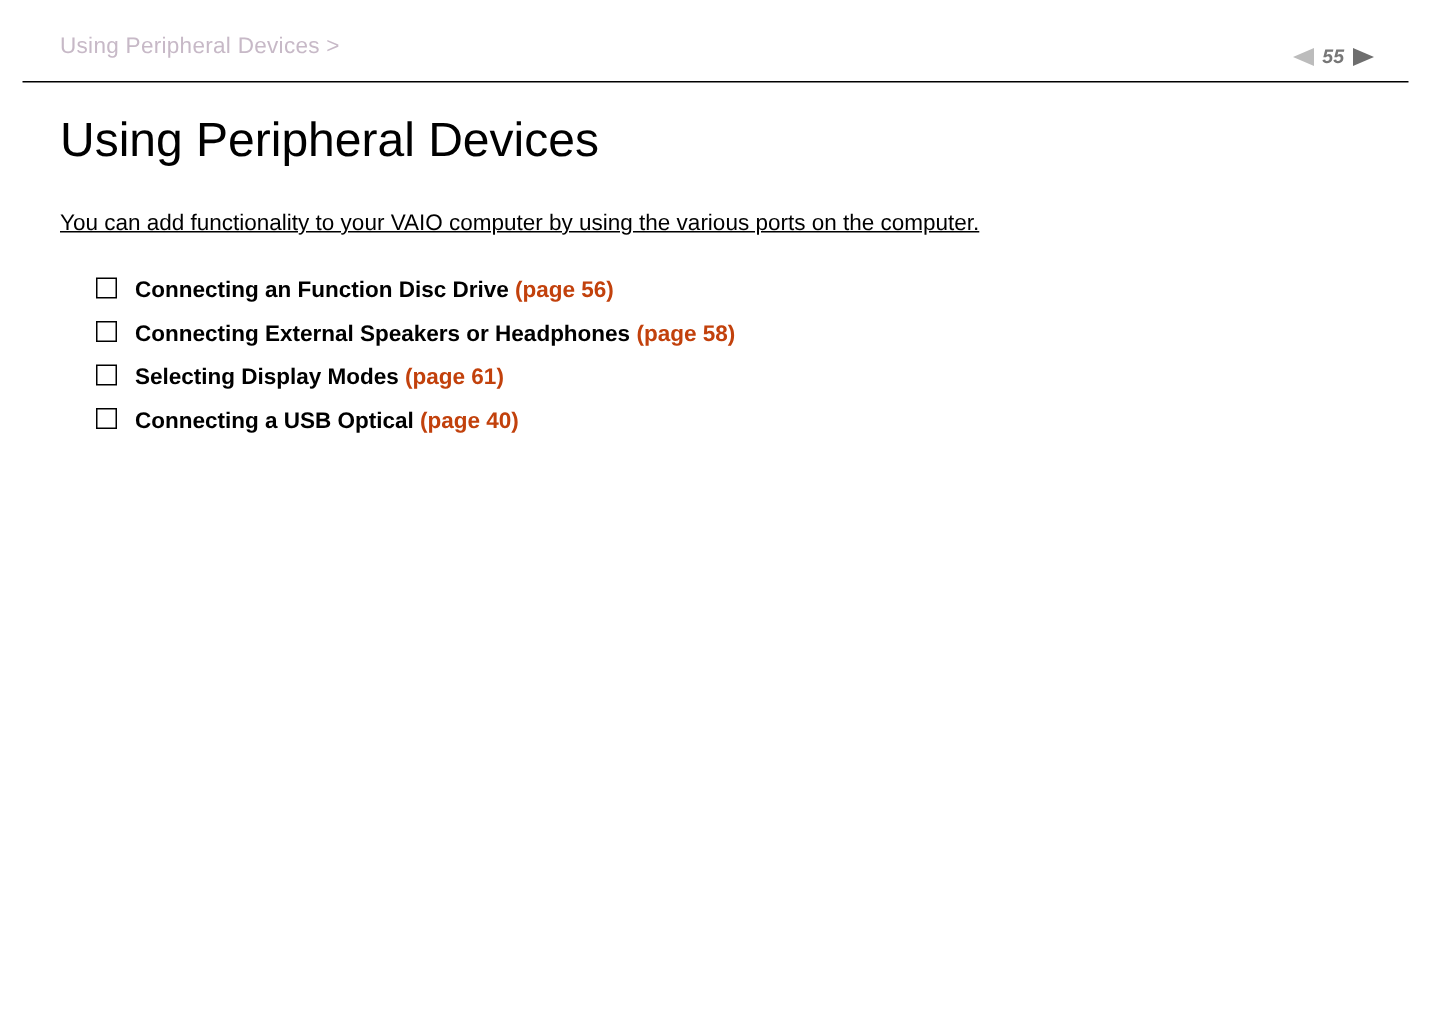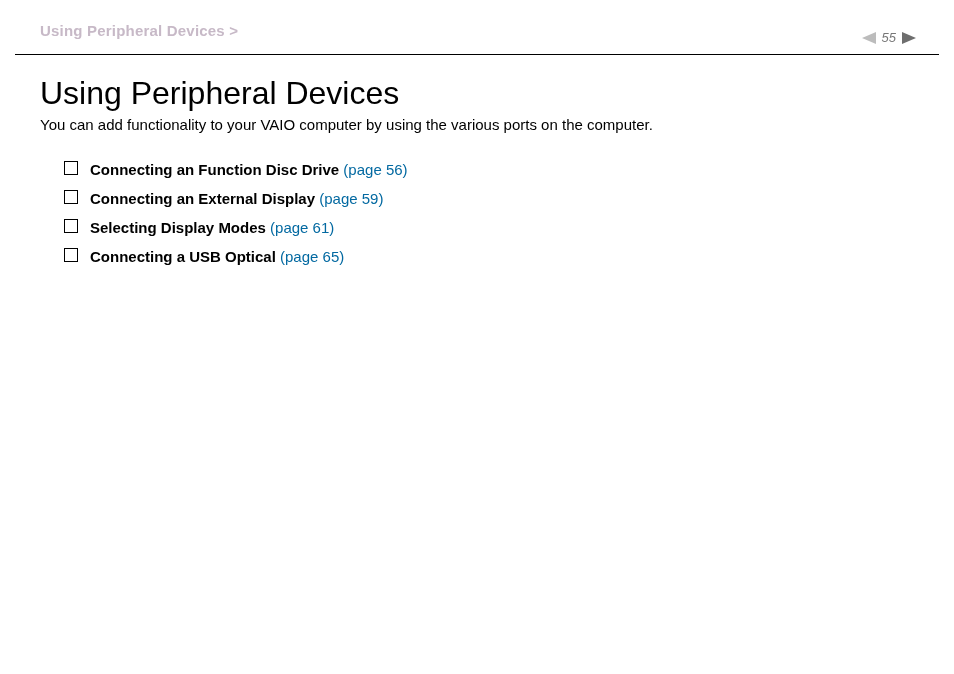--- a/index.html
+++ b/index.html
@@ -11,58 +11,59 @@
     font-family: Arial, Helvetica, sans-serif;
     color: #000;
     position: relative;
   }
   .header {
     position: relative;
     padding: 22px 40px 0 40px;
   }
   .breadcrumb {
     color: #c7b9c7;
-    font-weight: 700;
+    font-weight: 400;
     font-size: 15px;
     letter-spacing: 0.2px;
   }
   .pager {
     position: absolute;
     right: 38px;
     top: 30px;
     display: flex;
     align-items: center;
     gap: 6px;
   }
   .pager .page-num {
-    font-weight: 400;
+    font-weight: 700;
     font-style: italic;
     font-size: 13px;
     color: #777;
   }
   .chev {
     display: inline-block;
   }
   .chev svg { display: block; }
   .rule {
     margin: 14px 15px 0 15px;
     border: none;
     border-top: 1px solid #000;
   }
   .content {
     padding: 20px 40px 0 40px;
   }
   .h1 {
     font-size: 32px;
     font-weight: 400;
-    margin: 0 0 4px 0;
+    margin: 0 0 28px 0;
   }
   .intro {
     font-size: 15px;
     margin: 0 0 28px 0;
+    text-decoration: underline;
   }
   .toc {
     list-style: none;
     padding: 0 0 0 24px;
     margin: 0;
   }
   .toc li {
     position: relative;
     padding-left: 26px;
     margin: 0 0 12px 0;
@@ -72,23 +73,23 @@
   .toc li .bullet {
     position: absolute;
     left: 0;
     top: 0;
     width: 14px;
     height: 14px;
     border: 1.6px solid #000;
     box-sizing: border-box;
   }
   .toc li a {
-    color: #0369a1;
+    color: #c2410c;
     text-decoration: none;
-    font-weight: 400;
+    font-weight: 700;
   }
 </style>
 </head>
 <body>
 
 <div class="header">
   <span class="breadcrumb">Using Peripheral Devices &gt;</span>
   <div class="pager">
     <span class="chev">
       <svg width="14" height="12" viewBox="0 0 14 12">
@@ -110,24 +111,24 @@
   <h1 class="h1">Using Peripheral Devices</h1>
   <p class="intro">You can add functionality to your VAIO computer by using the various ports on the computer.</p>
 
   <ul class="toc">
     <li>
       <span class="bullet"></span>
       <span>Connecting an Function Disc Drive </span><a href="#">(page 56)</a>
     </li>
     <li>
       <span class="bullet"></span>
-      <span>Connecting an External Display </span><a href="#">(page 59)</a>
+      <span>Connecting External Speakers or Headphones </span><a href="#">(page 58)</a>
     </li>
     <li>
       <span class="bullet"></span>
       <span>Selecting Display Modes </span><a href="#">(page 61)</a>
     </li>
     <li>
       <span class="bullet"></span>
-      <span>Connecting a USB Optical </span><a href="#">(page 65)</a>
+      <span>Connecting a USB Optical </span><a href="#">(page 40)</a>
     </li>
   </ul>
 </div>
 
 </body></html>

